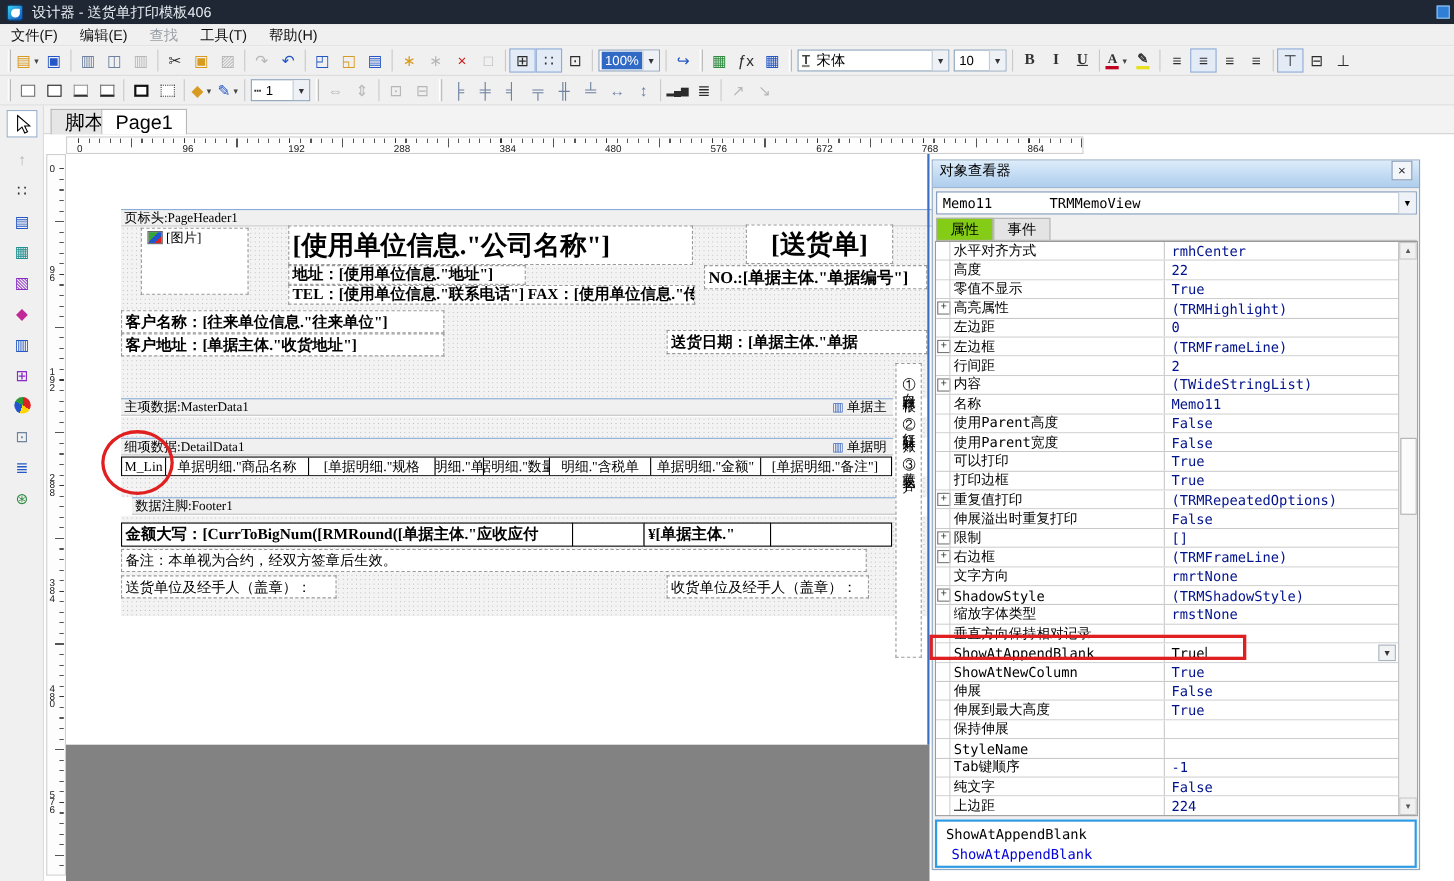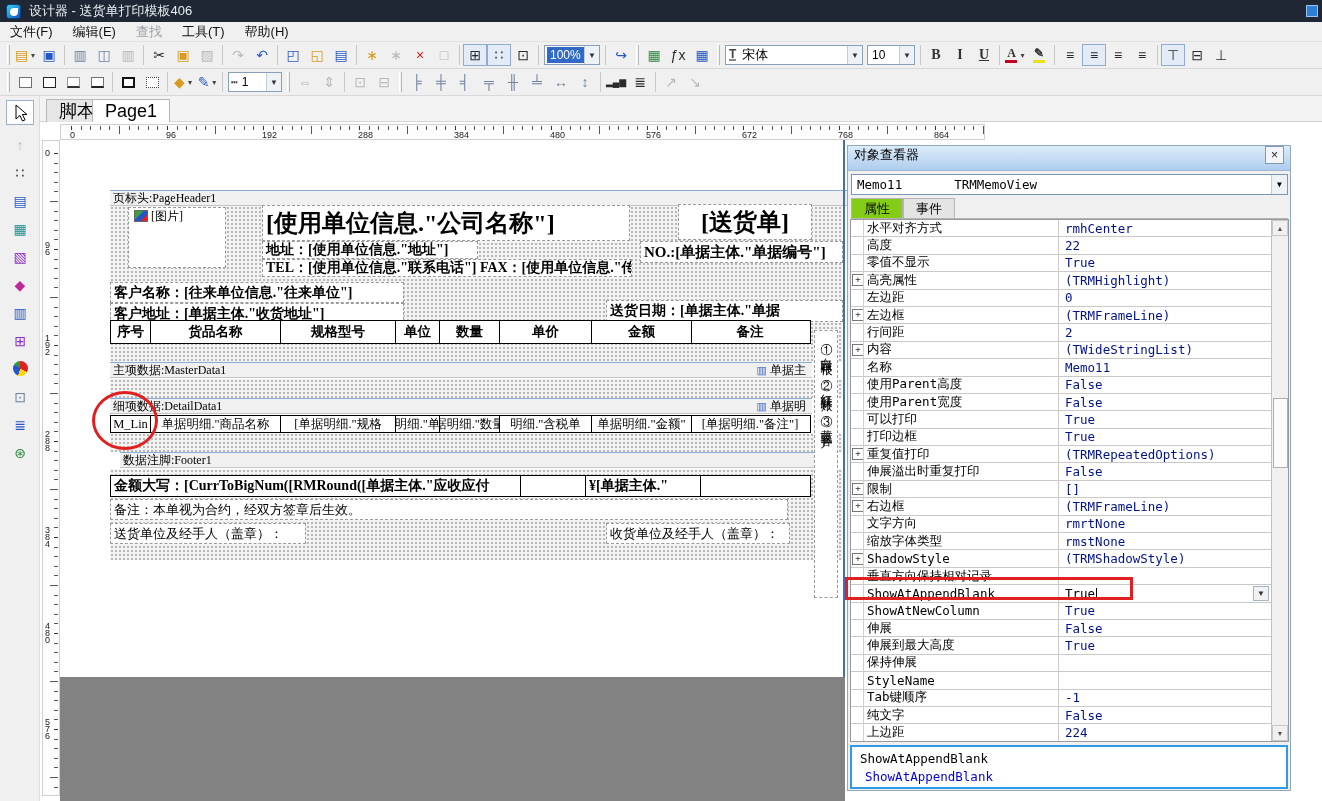--- a/index.html
+++ b/index.html
@@ -494,30 +494,20 @@
   <div class="memo bold f14" style="left:110px;top:282px;width:294px;height:21px">
       <span>客户名称：[往来单位信息."往来单位"]</span>
     </div>
   <div class="memo bold f14" style="left:110px;top:303px;width:294px;height:21px">
       <span>客户地址：[单据主体."收货地址"]</span>
     </div>
   <div class="memo bold f14" style="left:606px;top:300px;width:237px;height:22px">
       <span>送货日期：[单据主体."单据</span>
     </div>
 
-  <div class="trow thead" style="left:110px;top:320px;width:701px;height:24px">
-    <span class="tc w1">序号</span>
-    <span class="tc w2">货品名称</span>
-    <span class="tc w3">规格型号</span>
-    <span class="tc w4">单位</span>
-    <span class="tc w5">数量</span>
-    <span class="tc w6">单价</span>
-    <span class="tc w7">金额</span>
-    <span class="tc w8 last">备注</span>
-  </div>
 
   <div class="bandbar" style="left:110px;top:362px;width:702px">
     <span>主项数据:MasterData1</span>
     <span class="bandlink">
         <i>▥</i>
         <span>单据主</span>
       </span>
   </div>
   <div class="hatch" style="left:110px;top:379px;width:733px;height:19px"></div>
 
@@ -654,27 +644,27 @@
             <span class="pv">[]</span>
           </div>
         <div class="prow cat">
             <span class="pn">右边框</span>
             <span class="pv">(TRMFrameLine)</span>
           </div>
         <div class="prow">
             <span class="pn">文字方向</span>
             <span class="pv">rmrtNone</span>
           </div>
-        <div class="prow">
-            <span class="pn">缩放字体类型</span>
-            <span class="pv">rmstNone</span>
-          </div>
         <div class="prow cat">
             <span class="pn">ShadowStyle</span>
             <span class="pv">(TRMShadowStyle)</span>
+          </div>
+        <div class="prow">
+            <span class="pn">缩放字体类型</span>
+            <span class="pv">rmstNone</span>
           </div>
         <div class="prow">
             <span class="pn">垂直方向保持相对记录</span>
             <span class="pv"></span>
           </div>
         <div class="prow editing">
             <span class="pn">ShowAtAppendBlank</span>
             <span class="pv"><span>True</span><i class="caret"></i></span>
             <span class="ddbtn">
               <span>▼</span>

